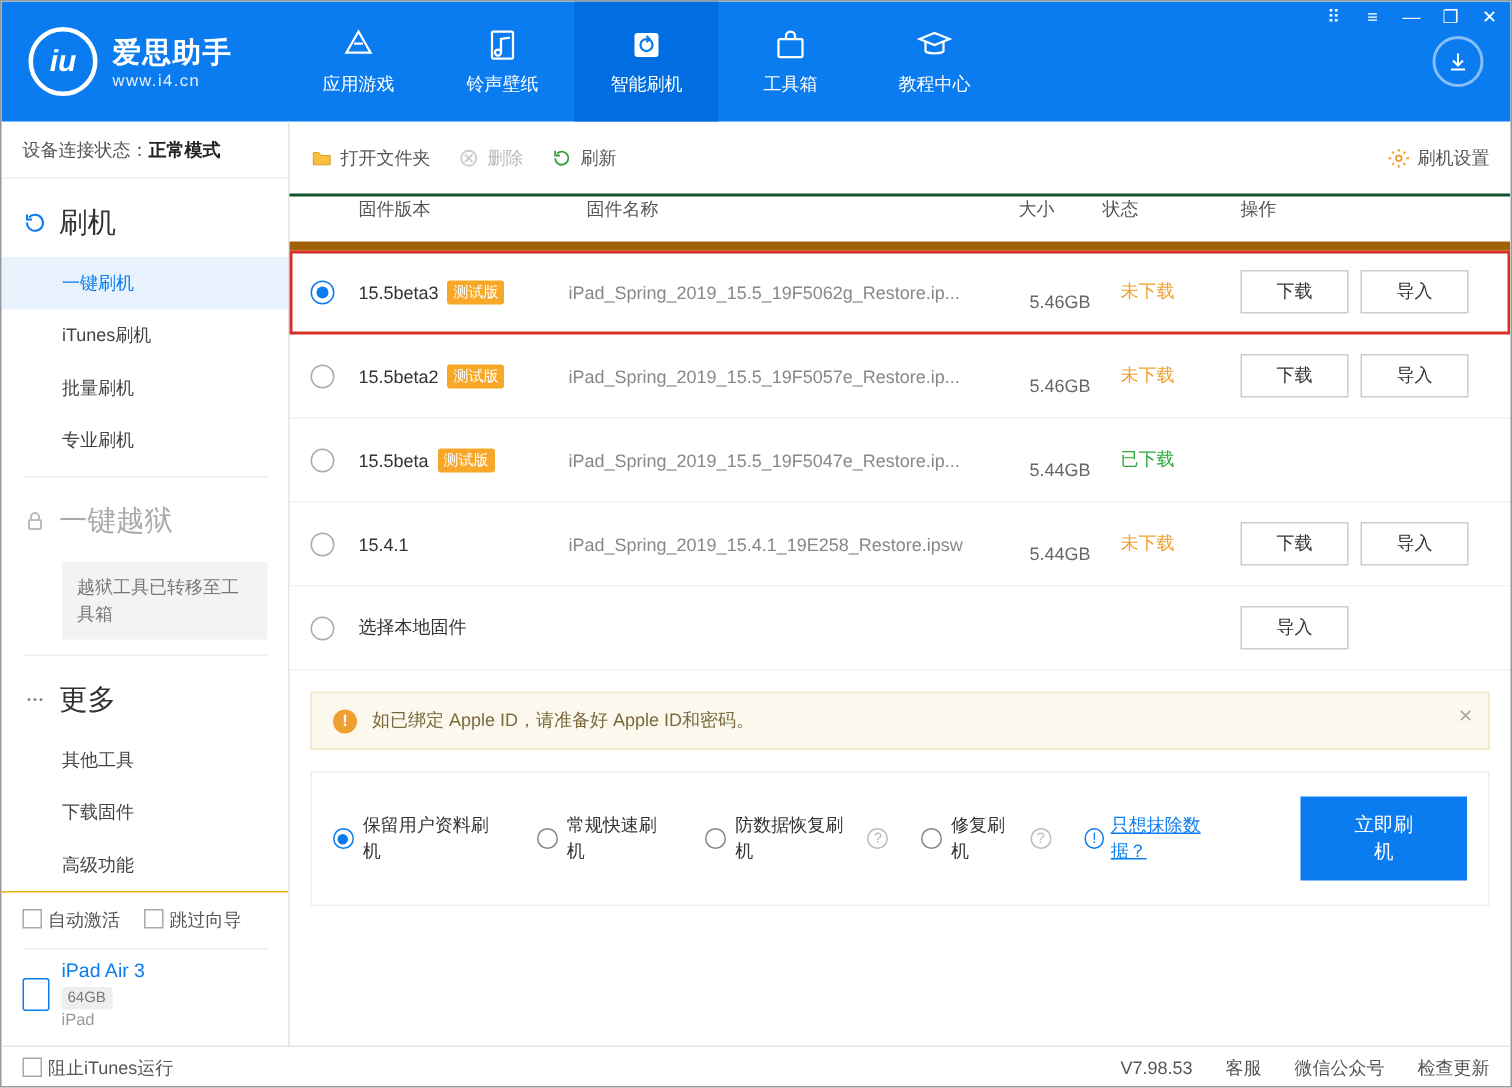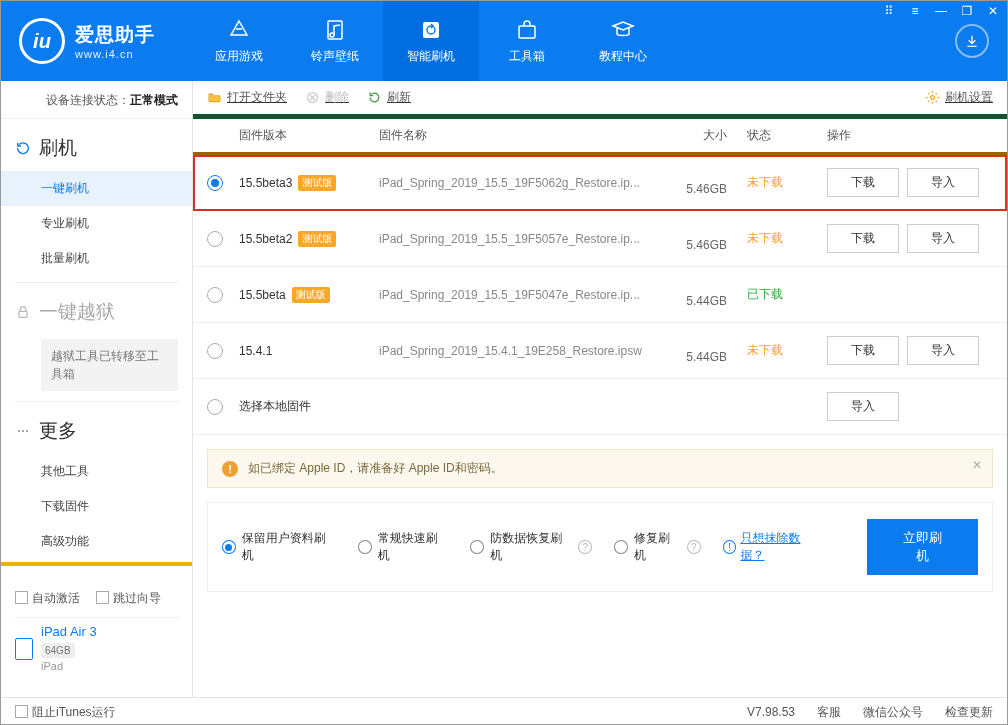--- a/index.html
+++ b/index.html
@@ -21,53 +21,53 @@
   .nav-item.active { background: #006ee0; }
   .nav-icon { width: 24px; height: 24px; display:flex; align-items:center; justify-content:center; }
   .nav-icon svg { width: 24px; height: 24px; stroke: #fff; fill: none; stroke-width: 1.5; }
   .nav-tail { width: 70px; display:flex; align-items:center; justify-content:flex-end; padding-right:18px; }
   .dl-circle { width:34px; height:34px; border:2px solid rgba(255,255,255,.5); border-radius:50%; display:flex; align-items:center; justify-content:center; }
   .dl-circle svg { width:16px; height:16px; stroke:#fff; fill:none; stroke-width:2; }
   
   
   .body { display:flex; height: 616px; }
   .sidebar { width: 192px; border-right: 1px solid #e4e4e4; display:flex; flex-direction:column; }
-  .device-status { height: 38px; line-height: 38px; padding: 0 14px; border-bottom: 1px solid #eee; font-size:12px; color:#555;text-align:right; }
+  .device-status { height: 38px; line-height: 38px; padding: 0 14px; border-bottom: 1px solid #eee; font-size:12px; color:#555; }
   .device-status b { color:#222; }
   
   .side-list { flex:1; overflow:auto; padding: 6px 0; }
   .side-group { padding: 0; }
   .side-header { padding: 10px 14px; display:flex; align-items:center; gap:8px; font-size:19px; color:#333; cursor:pointer;}
   .side-icon { width:16px; height:16px; display:flex; align-items:center; justify-content:center; }
   .side-icon svg { width:16px; height:16px; }
   .side-sub { padding: 9px 14px 9px 40px; font-size:12px; color:#444; cursor:pointer; }
   .side-sub.active { background:#e8f2fd; color:#0a7cf0; }
   .side-note { margin: 4px 14px 10px 40px; background:#f3f3f3; padding:8px 10px; color:#777; font-size:12px; line-height:1.5; }
   .side-divider { border-top:1px solid #eee; margin: 6px 14px; }
   
-  .side-bottom { border-top:4px solid #eab308; padding: 24px 14px; }
+  .side-bottom { border-top:1px solid #eab308; padding: 10px 14px; }
   .chk-row { display:flex; align-items:center; gap:16px; font-size:12px; color:#555; margin-bottom:10px; }
   .chk { width:13px; height:13px; border:1px solid #aaa; display:inline-block; margin-right:4px; vertical-align:-2px; }
   .device-card { display:flex; align-items:center; gap:8px; padding-top:6px; border-top:1px solid #eee; }
   .device-card .pad-icon { width:18px; height:22px; border:1.5px solid #0a7cf0; border-radius:2px; }
   .device-card .lines { line-height:1.3; }
   .device-card .name { color:#0a7cf0; font-size:13px; font-weight:500; }
   .device-card .storage { display:inline-block; background:#eee; color:#777; font-size:10px; padding:1px 4px; border-radius:2px; margin-top:2px;}
   .device-card .type { color:#999; font-size:11px; }
   
   
   .main { flex:1; display:flex; flex-direction:column; }
-  .toolbar { height: 38px; border-bottom: 5px solid #14532d; display:flex; align-items:center; padding: 0 14px; gap:18px;text-decoration:underline; }
+  .toolbar { height: 50px; border-bottom: 2px solid #14532d; display:flex; align-items:center; padding: 0 14px; gap:18px; }
   .tb-btn { display:flex; align-items:center; gap:5px; font-size:12px; color:#555; cursor:pointer; }
   .tb-btn.disabled { color:#bbb; }
   .tb-btn svg { width:15px; height:15px; }
   .toolbar .spacer { flex:1; }
   .tb-settings svg { stroke:#f0a030; fill:none; }
   
-  .thead { height:36px; display:flex; align-items:center; padding: 0 18px 0 46px; border-bottom:3px solid #a16207; color:#555; font-size:12px; }
+  .thead { height:36px; display:flex; padding: 0 18px 0 46px; border-bottom:6px solid #a16207; color:#555; font-size:12px;gap:12px; }
   .col-version { width: 140px; }
   .col-name { flex: 1; }
   .col-size { width: 90px; text-align:right; padding-right:20px;}
   .col-status { width: 80px; }
   .col-ops { width: 162px; }
   
   .rows { }
   .row { height:56px; display:flex; align-items:center; padding: 0 18px 0 14px; border-bottom:1px solid #f1f1f1; font-size:12px; }
   .row.highlight { outline: 2px solid #d93025; outline-offset:-2px; }
   .row.local { background:#fff; }
@@ -193,22 +193,23 @@
         <div class="side-header">
           <span class="side-icon">
               <svg viewBox="0 0 24 24" fill="none" stroke="#0a7cf0" stroke-width="2">
                 <path d="M4 12 a8 8 0 1 0 2-5"></path>
                 <path d="M4 4 v5 h5"></path>
               </svg>
             </span>
           <span>刷机</span>
         </div>
         <div class="side-sub active">一键刷机</div>
+        <div class="side-sub">iTunes刷机</div>
+        <div class="side-sub">批量刷机</div>
         <div class="side-sub">专业刷机</div>
-        <div class="side-sub">批量刷机</div>
       </div>
       <div class="side-divider"></div>
       <div class="side-group">
         <div class="side-header" style="color:#aaa;">
           <span class="side-icon">
               <svg viewBox="0 0 24 24" fill="none" stroke="#bbb" stroke-width="2">
                 <rect x="6" y="11" width="12" height="9" rx="1"></rect>
                 <path d="M8 11 V8 a4 4 0 0 1 8 0 v3"></path>
               </svg>
             </span>

